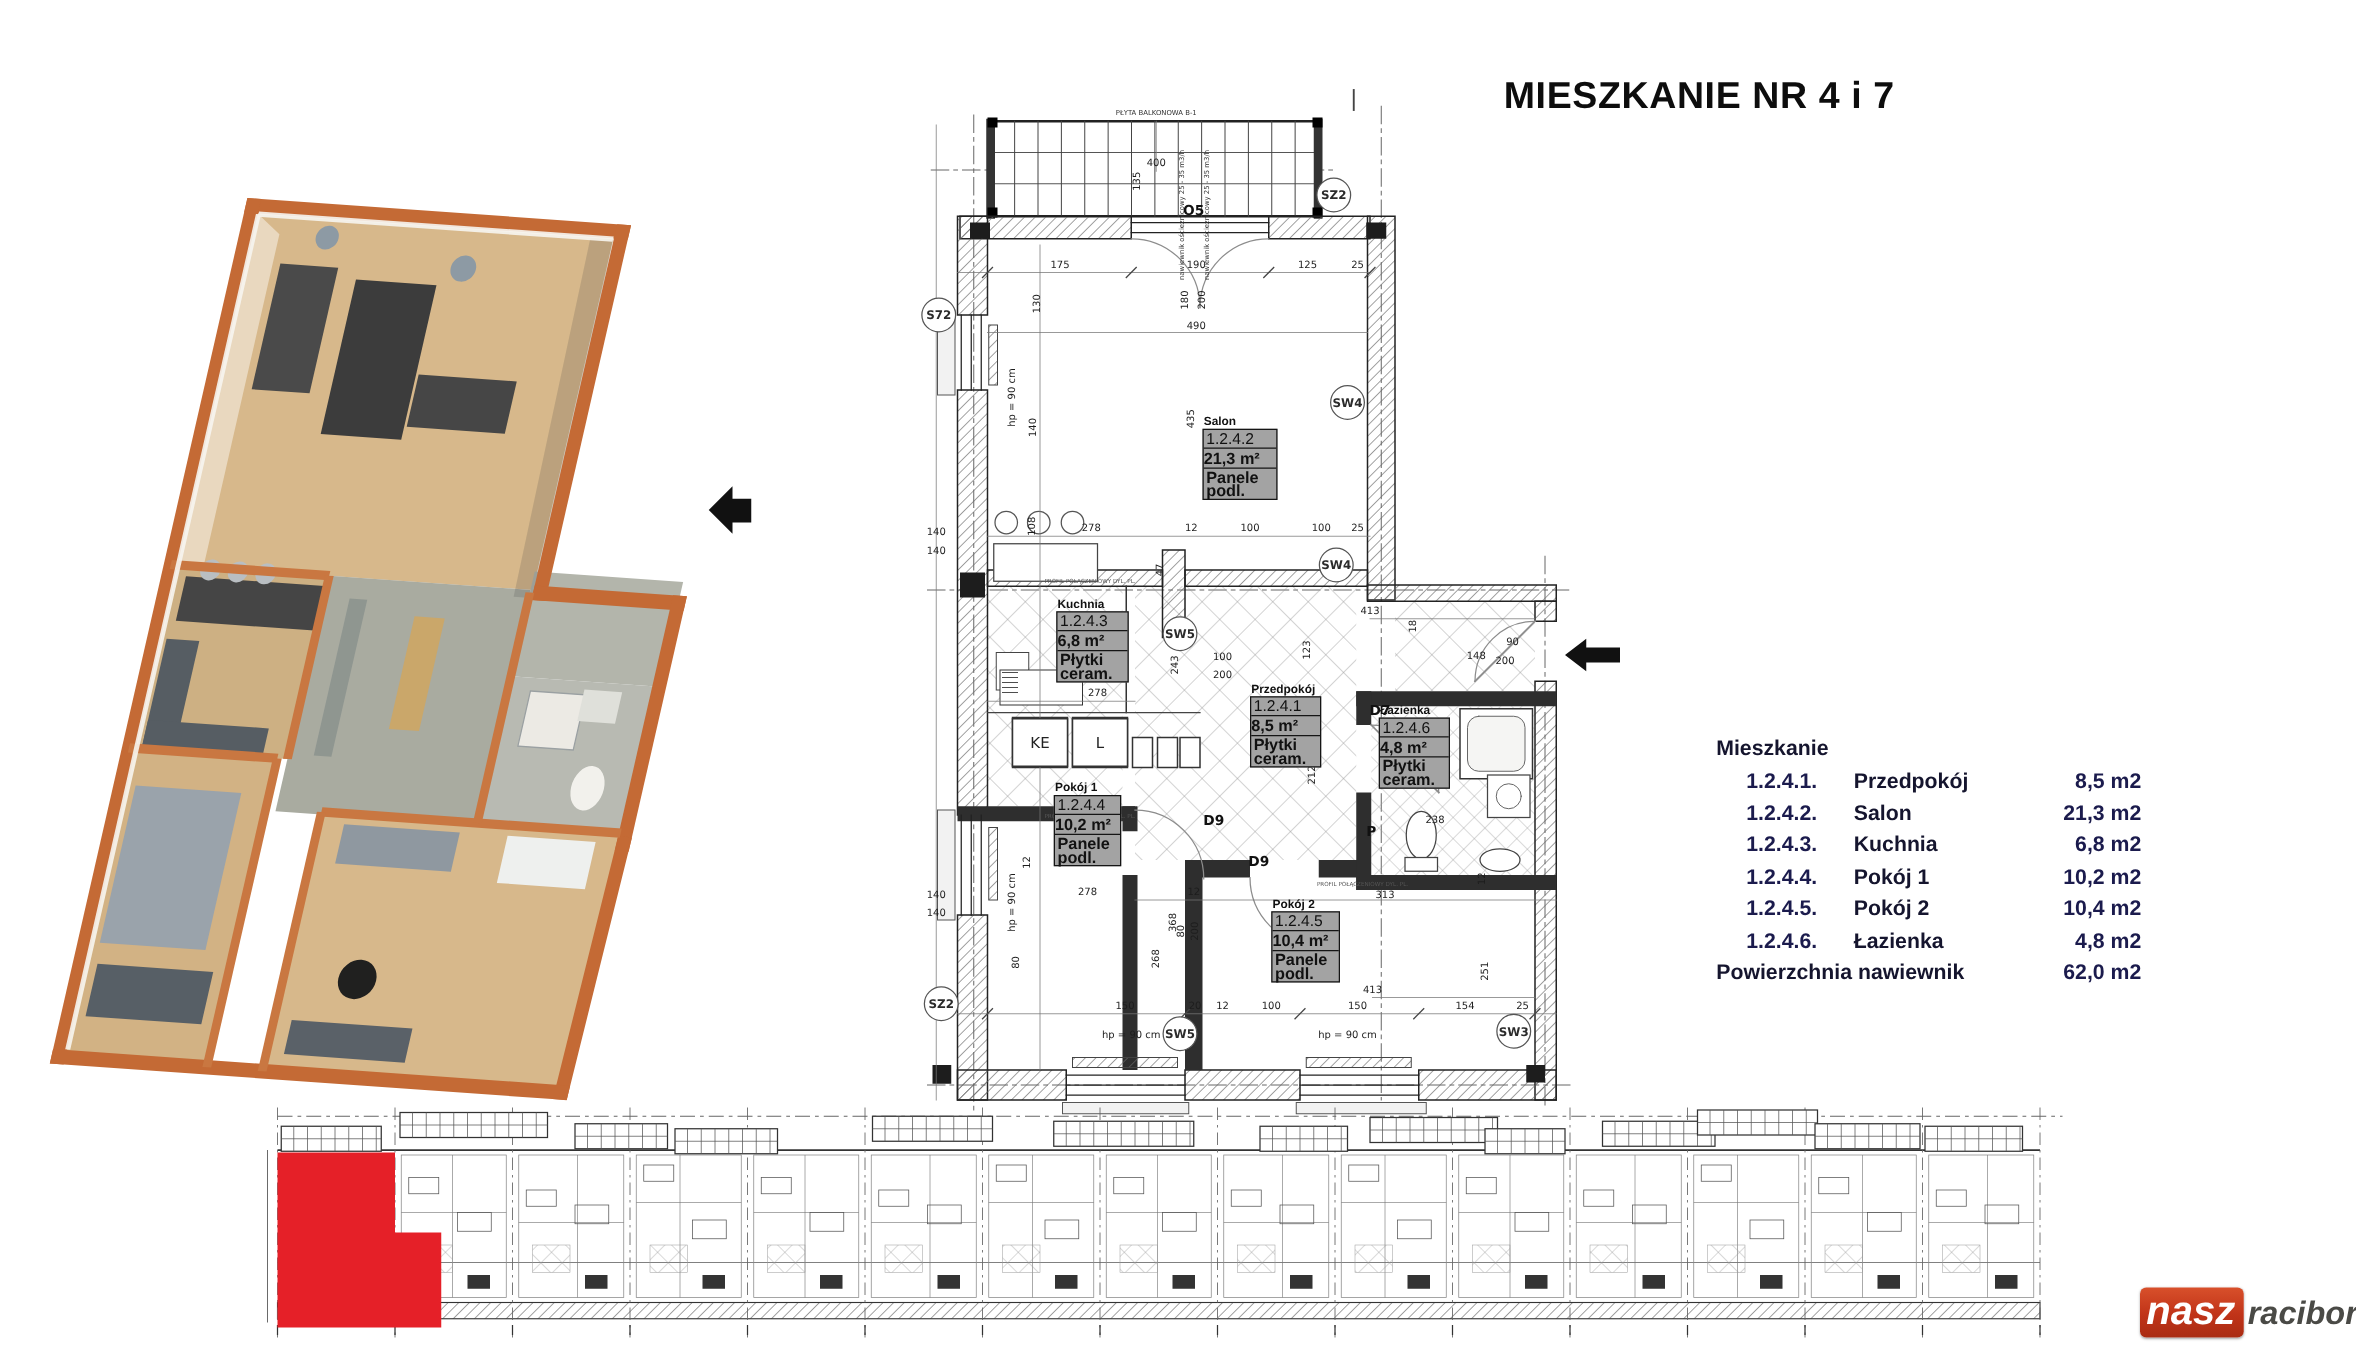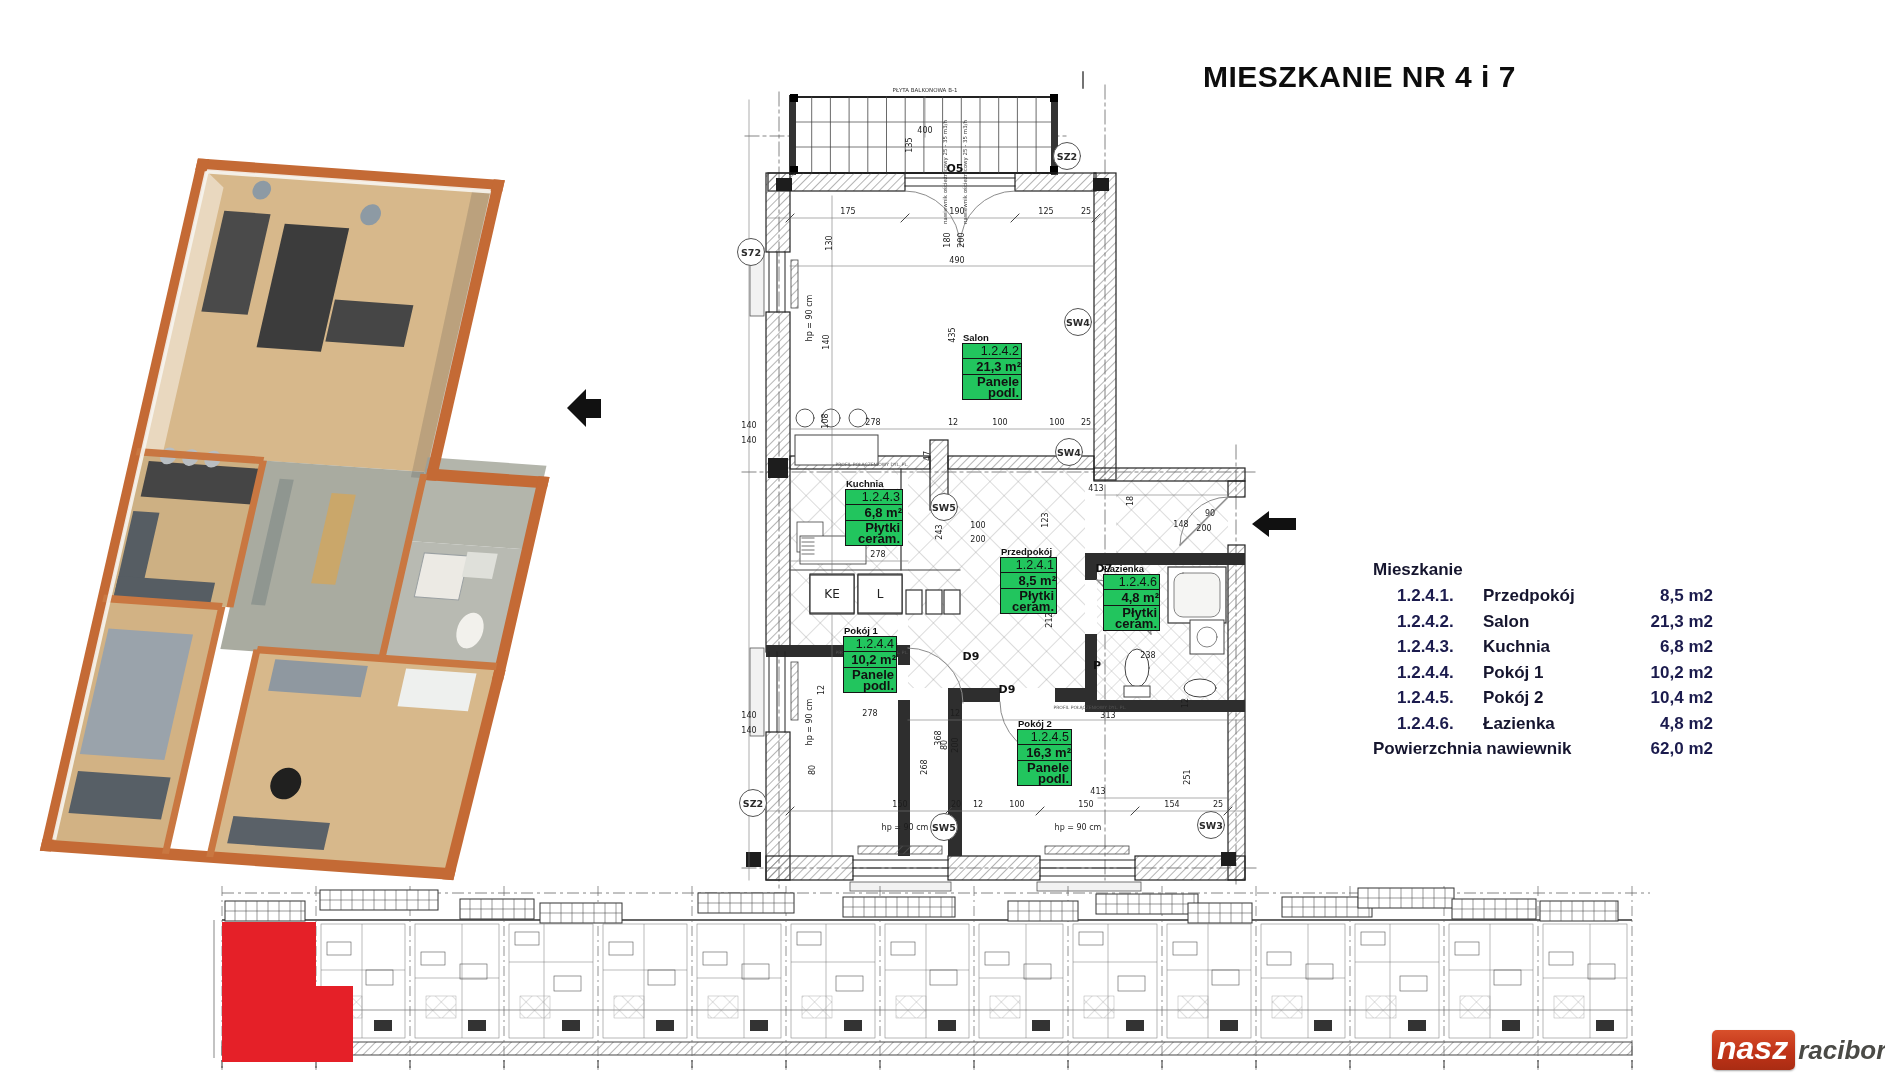--- a/index.html
+++ b/index.html
@@ -9,33 +9,33 @@
   .dim{font:8px "DejaVu Sans",sans-serif;fill:#1d1d1d;text-anchor:middle;}
   .tiny{font:5.5px "DejaVu Sans",sans-serif;fill:#333;text-anchor:middle;}
   .micro{font:4.5px "DejaVu Sans",sans-serif;fill:#555;text-anchor:middle;}
   .mk-c{font:bold 9.5px "DejaVu Sans",sans-serif;fill:#2b2b2b;text-anchor:middle;}
   .mk-t{font:bold 11px "DejaVu Sans",sans-serif;fill:#111;text-anchor:middle;}
   .mk-b{font:12px "DejaVu Sans",sans-serif;fill:#222;text-anchor:middle;}
   
   #title{position:absolute;left:1203px;top:60px;font-size:30px;font-weight:bold;color:#0d0d0d;
          letter-spacing:.5px;white-space:nowrap;}
   
-  #legend{position:absolute;left:1373px;top:560px;width:340px;font-size:17px;font-weight:bold;color:#15152e;}
+  #legend{position:absolute;left:1373px;top:589px;width:340px;font-size:17px;font-weight:bold;color:#15152e;}
   #legend .hdr{height:26px;}
   #legend .lrow{display:flex;height:25.5px;align-items:flex-start;}
   #legend .code{width:86px;padding-left:24px;color:#1b1b4d;white-space:nowrap;}
   #legend .nm{flex:1;white-space:nowrap;}
   #legend .val{width:76px;text-align:right;color:#1b1b4d;white-space:nowrap;}
   #legend .frow{display:flex;height:26px;align-items:baseline;}
   #legend .flbl{flex:1;white-space:nowrap;}
   
   .rlabel{position:absolute;background:transparent;}
   .rlabel .rname{font-size:9.5px;font-weight:bold;color:#111;text-align:left;padding-left:1px;
                  white-space:nowrap;line-height:11px;}
-  .rlabel .rbox{border:1.5px solid #151515;background:#22c55e;text-align:right;}
+  .rlabel .rbox{border:1.5px solid #151515;background:#a3a3a3;text-align:left;}
   .rlabel .rcode{font-size:12.5px;color:#111;border-bottom:1.5px solid #151515;line-height:14px;padding:0 2px;}
   .rlabel .rarea{font-size:13px;font-weight:600;color:#111;border-bottom:1.5px solid #151515;line-height:15px;}
   .rlabel .rfloor{font-size:13px;font-weight:bold;color:#111;line-height:11px;padding:1px 2px;}
   
   #wm{position:absolute;left:1712px;top:1030px;display:flex;align-items:center;white-space:nowrap;}
   #wm .box{background:linear-gradient(180deg,#d8502b 0%,#c03318 55%,#a92c13 100%);color:#fff;
            font-style:italic;font-weight:bold;font-size:32px;padding:0 7px 3px 5px;border-radius:5px;
            box-shadow:0 1px 2px rgba(0,0,0,.35);}
   #wm .rest{color:#4a4a46;font-style:italic;font-weight:bold;font-size:26px;margin-left:3px;
             text-shadow:0 1px 1px rgba(255,255,255,.8);}
@@ -717,21 +717,21 @@
     <div class="rbox">
       <div class="rcode">1.2.4.4</div>
       <div class="rarea">10,2 m²</div>
       <div class="rfloor">Panele podl.</div>
     </div>
   </div>
   <div class="rlabel" style="left:1017px;top:718px;width:55px">
     <div class="rname">Pokój 2</div>
     <div class="rbox">
       <div class="rcode">1.2.4.5</div>
-      <div class="rarea">16,3 m²</div>
+      <div class="rarea">10,4 m²</div>
       <div class="rfloor">Panele podl.</div>
     </div>
   </div>
 
   <div id="legend">
     <div class="hdr">Mieszkanie</div>
     <div class="lrow">
       <span class="code">1.2.4.1.</span>
       <span class="nm">Przedpokój</span>
       <span class="val">8,5 m2</span>

